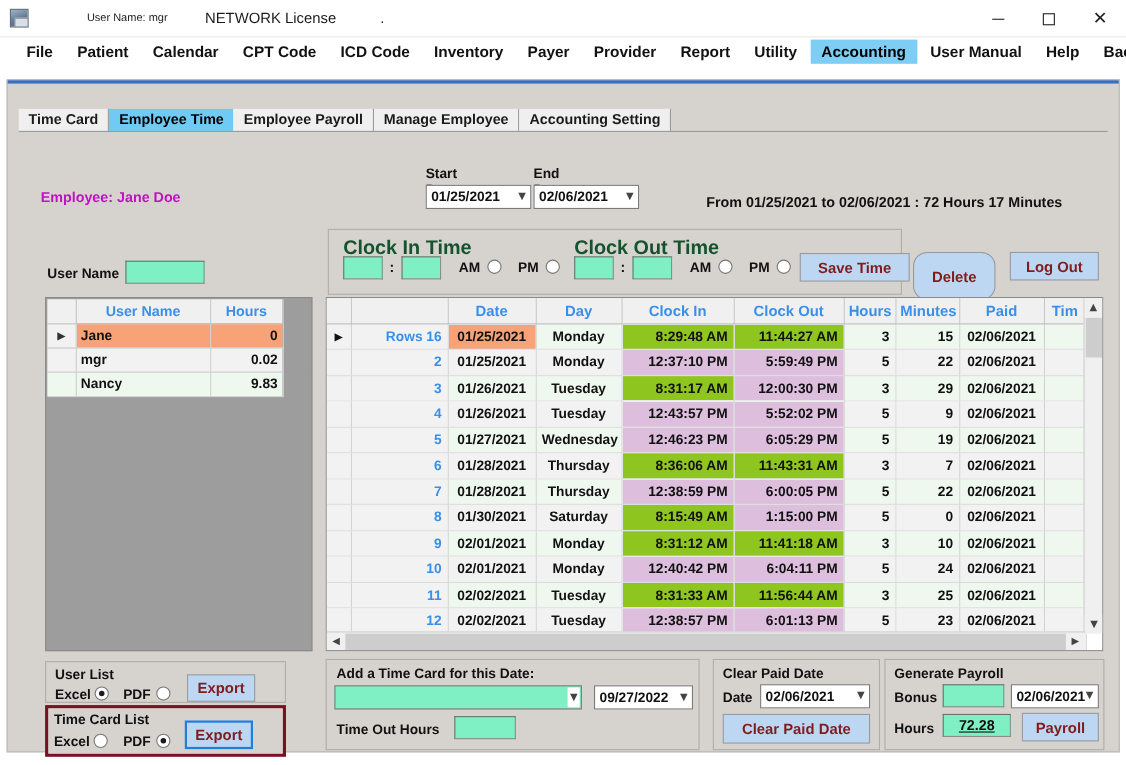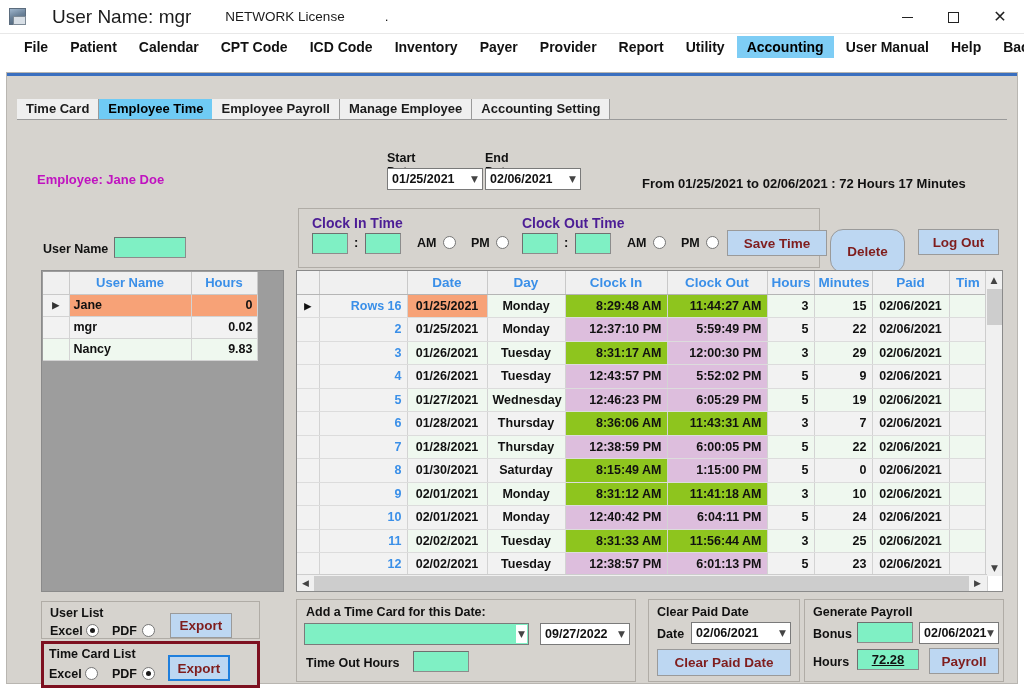--- a/index.html
+++ b/index.html
@@ -30,21 +30,21 @@
   }
   .app-icon:after {
     content:""; position:absolute; left:3px; top:7px; width:11px; height:7px;
     background:#d8dfe6; border:1px solid #7d8a96;
   }
   .title-text {
     font-size: 13.5px;
     color: #1b1b1b;
     white-space: nowrap;
   }
-  .title-user { font-size: 19px; color:#1b1b1b; margin-left: 17px; white-space:nowrap;}
+  .title-user { font-size: 10px; color:#1b1b1b; margin-left: 44px; white-space:nowrap;}
   .title-lic  { font-size: 13.5px; color:#1b1b1b; margin-left: 34px; white-space:nowrap;}
   .title-dot  { font-size: 13.5px; color:#1b1b1b; margin-left: 40px;}
   .win-btns { position:absolute; right:0; top:0; height:34px; display:flex; }
   .win-btn {
     width: 46px; height: 34px;
     display:flex; align-items:center; justify-content:center;
     font-size: 14px; color:#222;
   }
   .win-btn.close { width: 48px; }
   .glyph-min { display:block; width:11px; height:1px; background:#222; }
@@ -161,21 +161,21 @@
     font-size:13px; font-weight:700; color:#c012c0;
   }
   .dates-row { position:absolute; left:370px; top:31px; }
   .range-txt {
     position:absolute; left:625px; top:56px;
     font-size:13px; font-weight:700; color:#111; white-space:nowrap;
   }
 
   
   .clockpanel { position:absolute; left:281px; top:88px; width:522px; height:60px; }
-  .clock-cap { position:absolute; font-size:14px; font-weight:700; color:#4c1d95; }
+  .clock-cap { position:absolute; font-size:18px; font-weight:700; color:#14532d; }
   .colon { font-size:13px; font-weight:700; color:#111; }
 
   
   .userpanel {
     position:absolute; left:24px; top:150px;
     width:243px; height:322px;
     background:#9d9d9d;
     border:1px solid #8a8a8a;
     padding:1px;
   }

